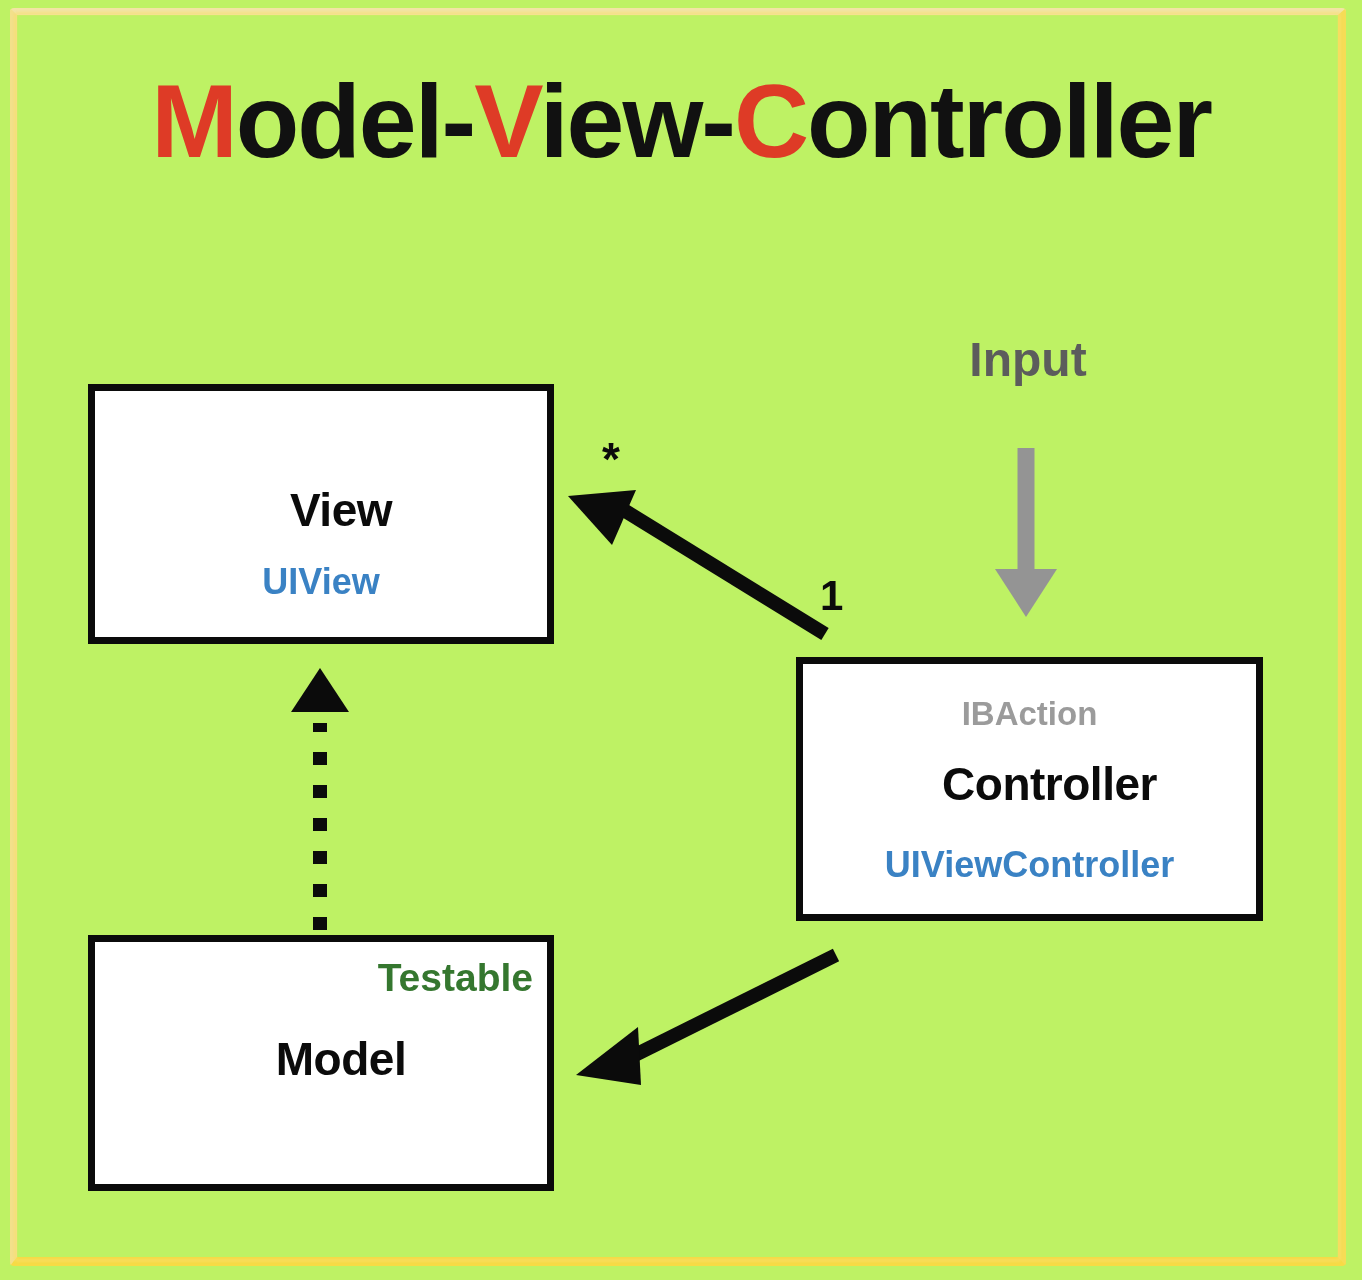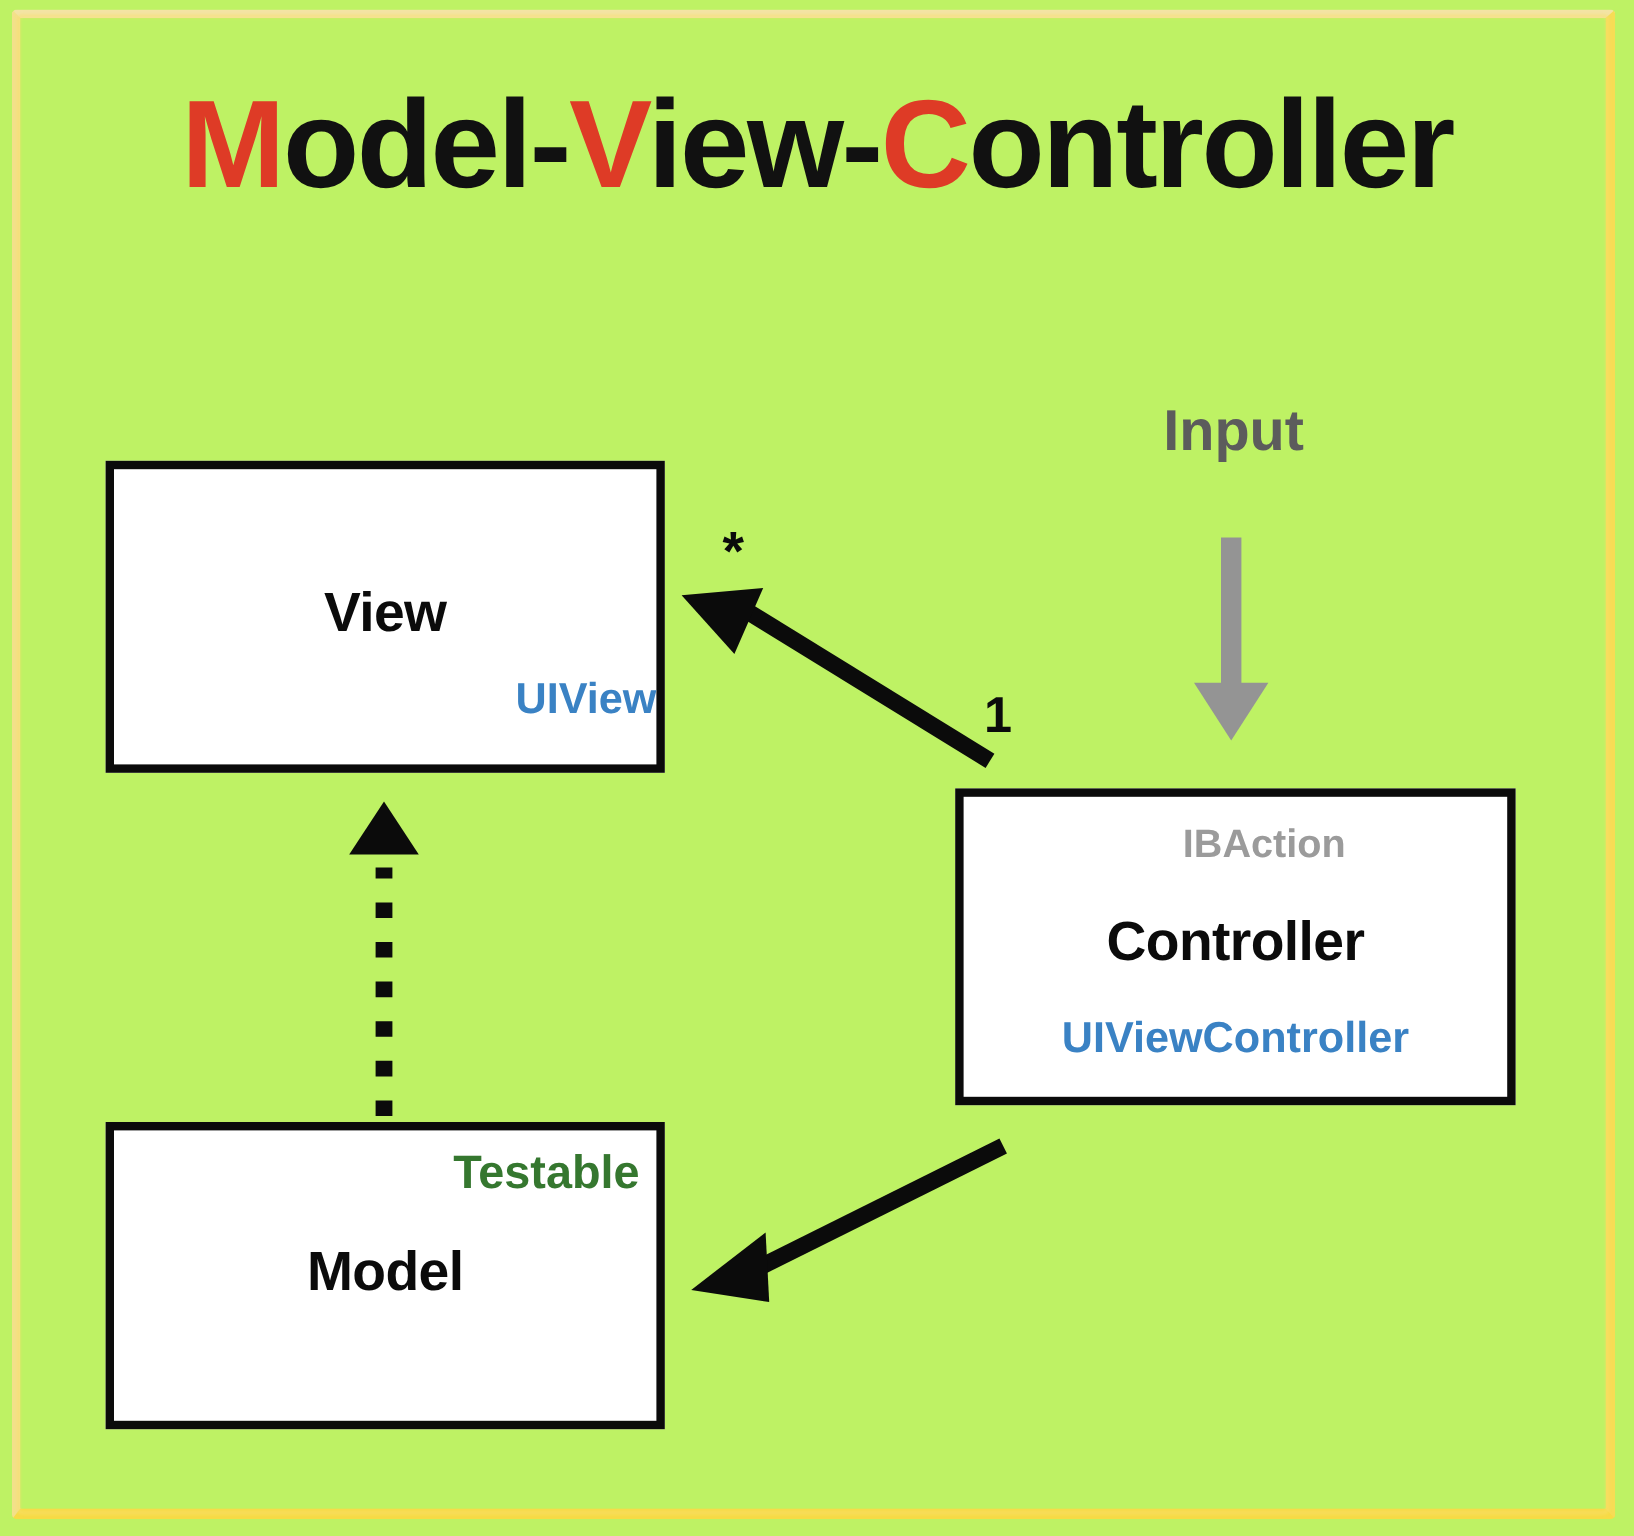--- a/index.html
+++ b/index.html
@@ -72,20 +72,21 @@
   .box-ctrl   { left: 796px; top: 657px;  width: 467px; height: 264px; }
 
   .box-title {
     position: absolute;
     width: 100%;
     text-align: center;
     font-weight: bold;
     color: #0b0b0b;
     font-size: 46px;
     letter-spacing: -0.5px;
+    padding-left: 20px;
   }
   .box-sub {
     position: absolute;
     width: 100%;
     text-align: center;
     font-weight: bold;
     color: #3a82c4;
     font-size: 36px;
   }
   .box-tag-gray {
@@ -99,26 +100,26 @@
   .box-tag-green {
     position: absolute;
     right: 14px;
     font-weight: bold;
     color: #35772f;
     font-size: 39px;
   }
 
   
   .view-title { top: 92px; }
-  .view-sub   { top: 170px; text-align: right; }
+  .view-sub   { top: 170px; }
   
   .model-tag  { top: 14px; }
   .model-title{ top: 90px; }
   
-  .ctrl-tag   { top: 20px; padding-left: 24px; }
+  .ctrl-tag   { top: 31px; }
   .ctrl-title { top: 93px; }
   .ctrl-sub   { top: 180px; }
 
   
   .arrows {
     position: absolute;
     left: 0; top: 0;
     width: 1362px; height: 1280px;
     pointer-events: none;
   }

